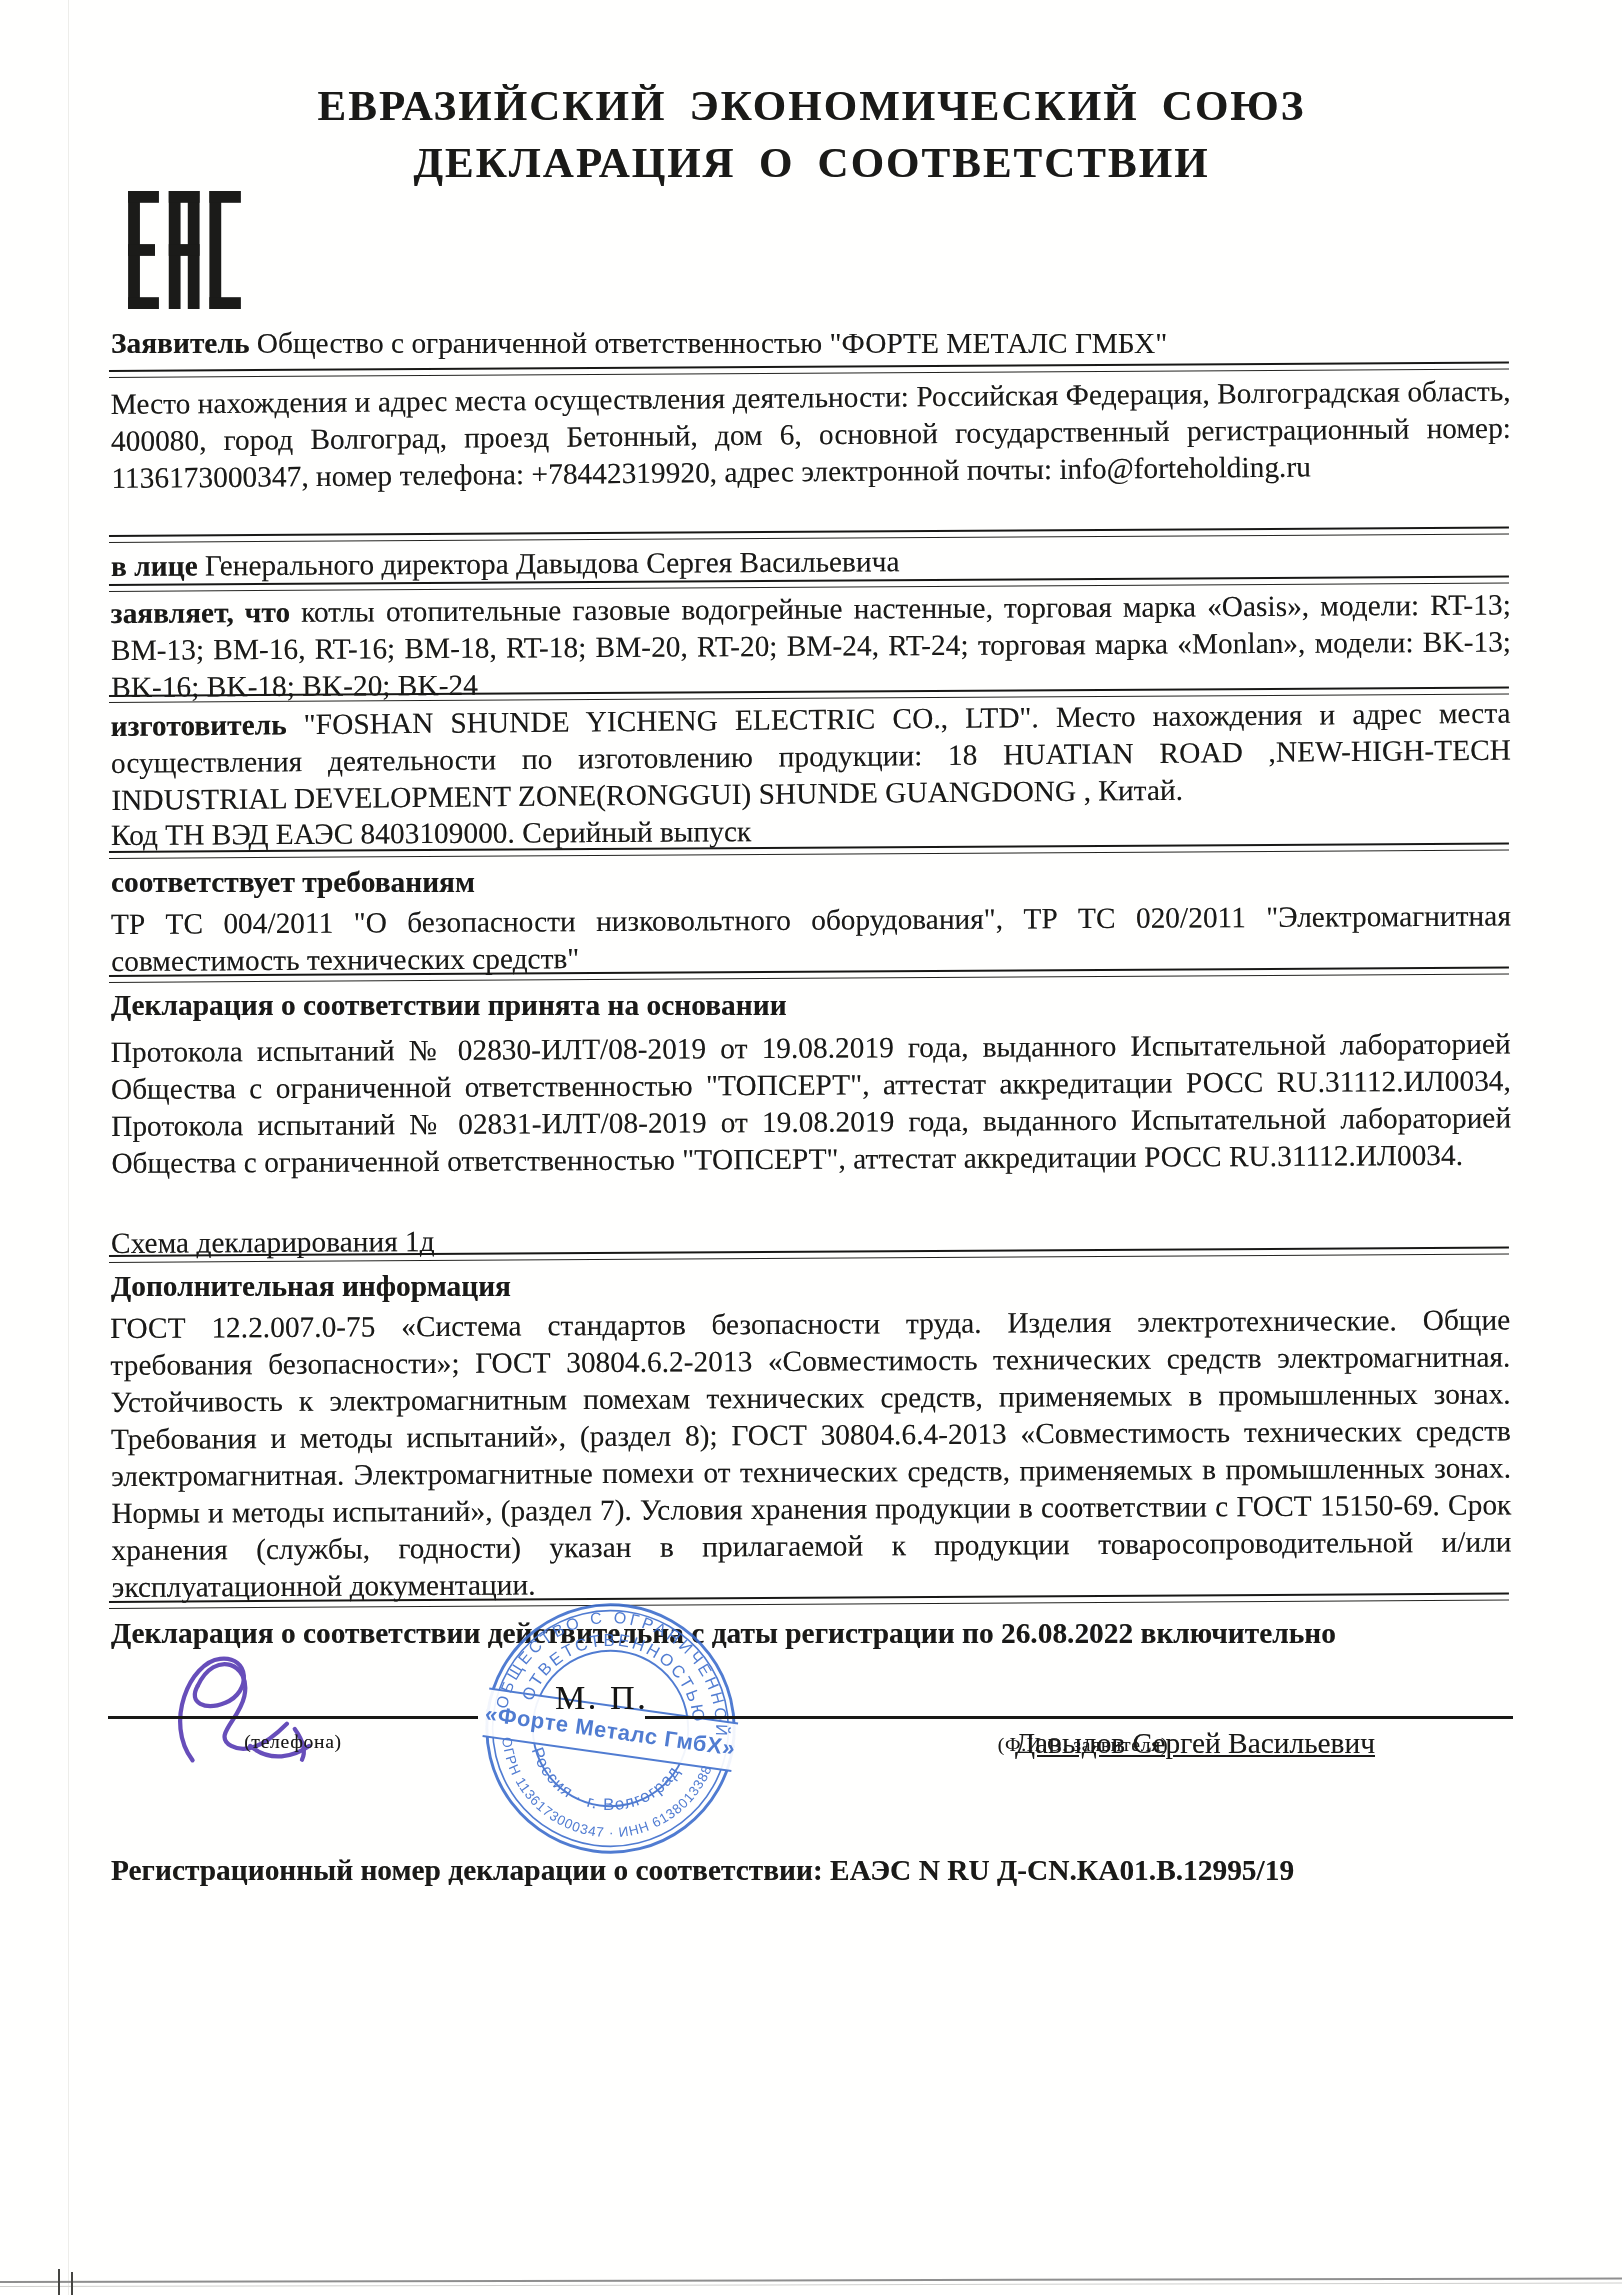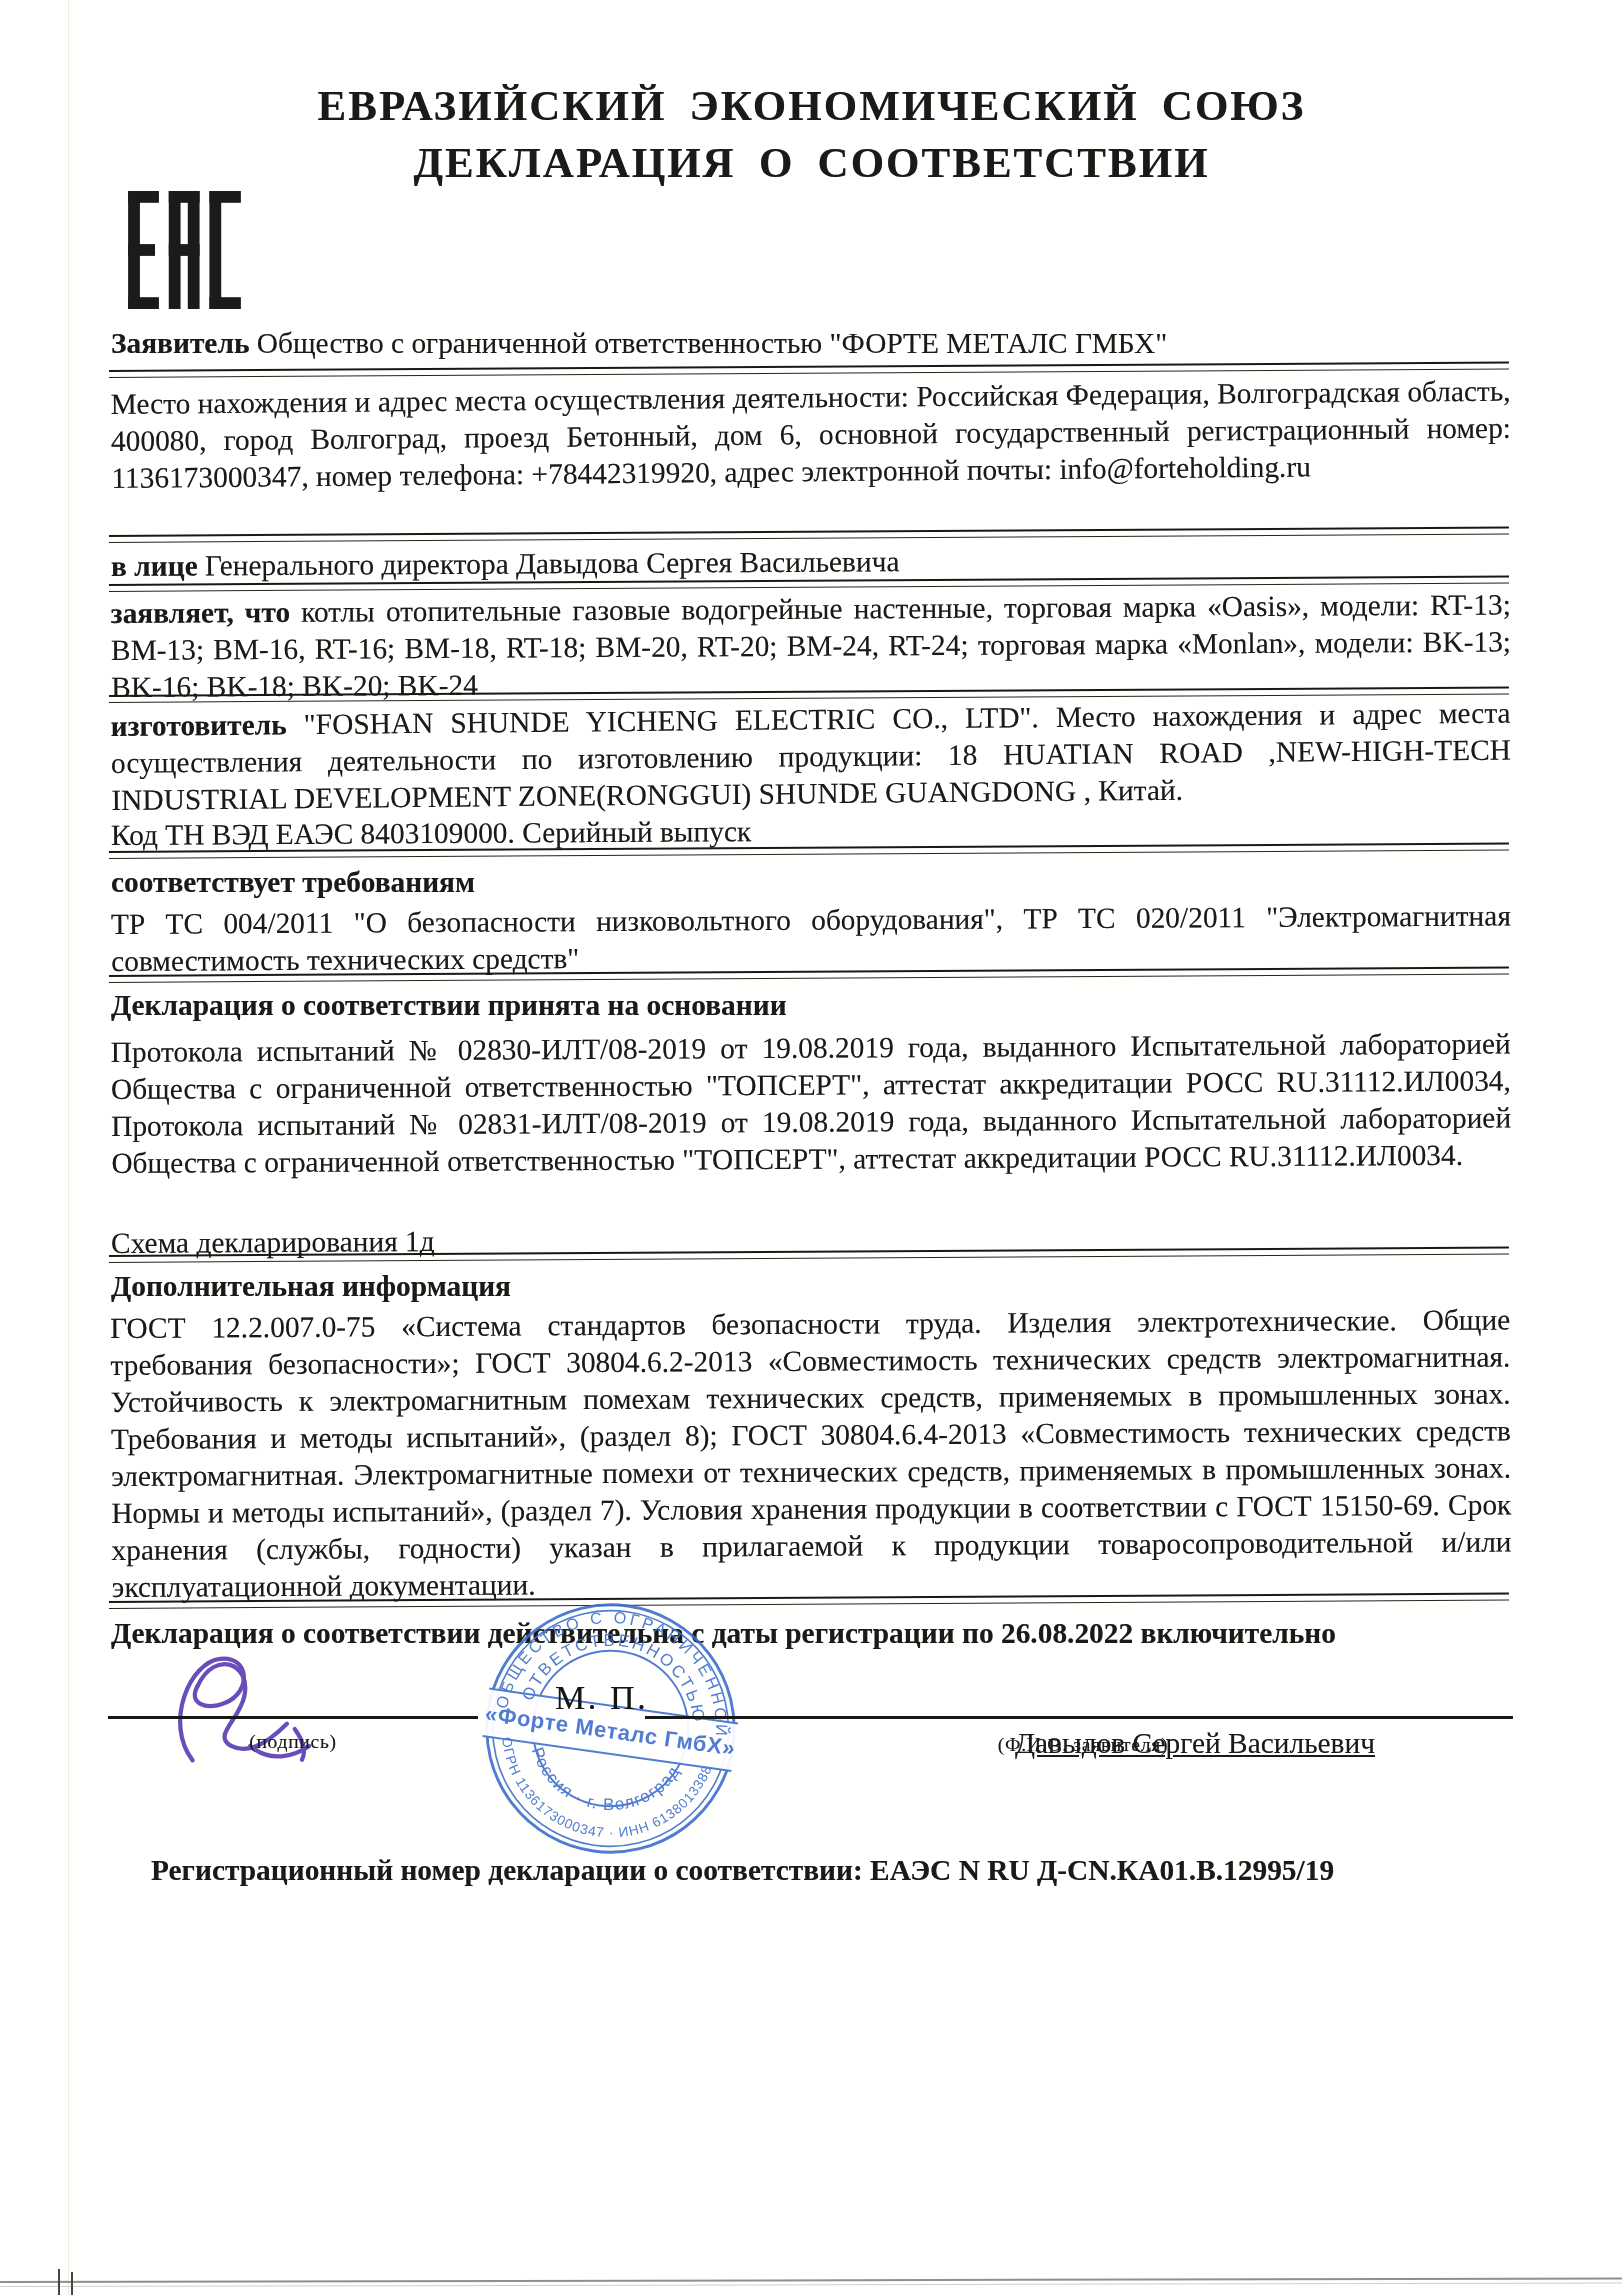--- a/index.html
+++ b/index.html
@@ -166,19 +166,19 @@
     </svg>
   </div>
 
   <div class="abs mp-mark scan-text" style="left:555px;top:1679px;">М. П.</div>
 
   <div class="abs body-text scan-text" style="left:923px;top:1725px;width:452px;text-align:right;text-decoration:underline;">Давыдов Сергей Васильевич</div>
 
   <div class="abs sigline" style="left:108px;top:1716px;width:370px;"></div>
   <div class="abs sigline" style="left:645px;top:1716px;width:868px;"></div>
 
-  <div class="abs caption scan-text" style="left:234px;top:1731px;width:118px;text-align:center;">(подпись)</div>
+  <div class="abs caption scan-text" style="left:234px;top:1731px;width:118px;text-align:center;">(телефона)</div>
   <div class="abs caption scan-text" style="left:965px;top:1734px;width:236px;text-align:center;">(Ф.И.О. заявителя)</div>
 
-  <div class="abs line-row body-text bold-line scan-text" style="top:1852px;margin-left:40px;">Регистрационный номер декларации о соответствии: ЕАЭС N RU Д-CN.КА01.В.12995/19</div>
+  <div class="abs line-row body-text bold-line scan-text" style="top:1852px;">Регистрационный номер декларации о соответствии: ЕАЭС N RU Д-CN.КА01.В.12995/19</div>
 
 </div>
 
 
 </body></html>

